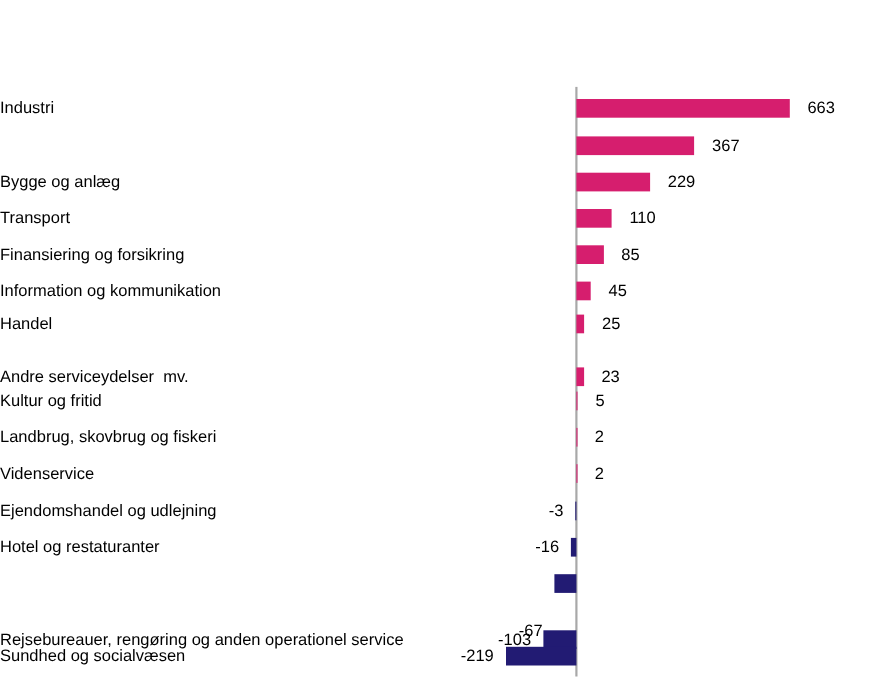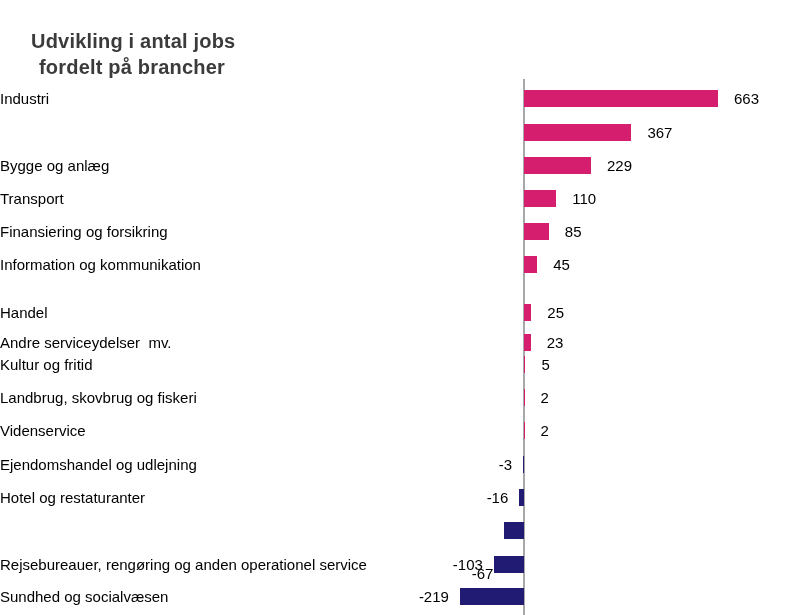--- a/index.html
+++ b/index.html
@@ -30,24 +30,20 @@
   .bar { position: absolute; top: 8px; height: 17px; }
   .val {
     position: absolute; top: 0; height: 100%;
     font-size: 15px; color: #000000; line-height: 33.2px; white-space: nowrap;
   }
 </style>
 </head>
 <body>
 
 <div class="canvas">
-  <div class="title">
-    <div class="title-line1">Udvikling i antal jobs</div>
-    <div class="title-line2">fordelt på brancher</div>
-  </div>
   <div class="plot">
     <div class="axis-line"></div>
     <div id="rows">
         <div class="row" style="top: 82.4px; height: 33.2px;">
           <div class="cat">Industri</div>
           <div class="bar" style="width: 193.994px; left: 524px; background: rgb(214, 30, 110);"></div>
           <div class="val" style="left: 733.994px;">663</div>
         </div>
         <div class="row" style="top: 115.6px; height: 33.2px;">
           <div class="bar" style="width: 107.384px; left: 524px; background: rgb(214, 30, 110);"></div>
@@ -66,21 +62,21 @@
         <div class="row" style="top: 215.2px; height: 33.2px;">
           <div class="cat">Finansiering og forsikring</div>
           <div class="bar" style="width: 24.871px; left: 524px; background: rgb(214, 30, 110);"></div>
           <div class="val" style="left: 564.871px;">85</div>
         </div>
         <div class="row" style="top: 248.4px; height: 33.2px;">
           <div class="cat">Information og kommunikation</div>
           <div class="bar" style="width: 13.167px; left: 524px; background: rgb(214, 30, 110);"></div>
           <div class="val" style="left: 553.167px;">45</div>
         </div>
-        <div class="row" style="top: 296px; height: 33.2px;">
+        <div class="row" style="top: 278px; height: 33.2px;">
           <div class="cat">Handel</div>
           <div class="bar" style="width: 7.315px; left: 524px; background: rgb(214, 30, 110);"></div>
           <div class="val" style="left: 547.315px;">25</div>
         </div>
         <div class="row" style="top: 326px; height: 33.2px; padding-left: 48px;">
           <div class="cat">Andre serviceydelser  mv.</div>
           <div class="bar" style="width: 6.7298px; left: 524px; background: rgb(214, 30, 110);"></div>
           <div class="val" style="left: 546.73px;">23</div>
         </div>
         <div class="row" style="top: 348px; height: 33.2px;">
@@ -105,21 +101,21 @@
         </div>
         <div class="row" style="top: 480.8px; height: 33.2px;">
           <div class="cat">Hotel og restaturanter</div>
           <div class="bar" style="width: 4.6816px; left: 519.318px; background: rgb(34, 27, 115);"></div>
           <div class="val" style="left: 508.318px; transform: translateX(-100%);">-16</div>
         </div>
         <div class="row" style="top: 514px; height: 33.2px;">
           <div class="bar" style="width: 19.6042px; left: 504.396px; background: rgb(34, 27, 115);"></div>
           <div class="val" style="left: 493.396px; transform: translateX(-100%); margin-top: 43px;">-67</div>
         </div>
-        <div class="row" style="top: 548px; height: 33.2px;">
+        <div class="row" style="top: 565px; height: 33.2px;">
           <div class="cat">Rejsebureauer, rengøring og anden operationel service</div>
           <div class="bar" style="width: 30.1378px; left: 493.862px; background: rgb(34, 27, 115);"></div>
           <div class="val" style="left: 482.862px; transform: translateX(-100%);">-103</div>
         </div>
         <div class="row" style="top: 580.4px; height: 33.2px;">
           <div class="cat">Sundhed og socialvæsen</div>
           <div class="bar" style="width: 64.0794px; left: 459.921px; background: rgb(34, 27, 115);"></div>
           <div class="val" style="left: 448.921px; transform: translateX(-100%);">-219</div>
         </div>
       </div>

